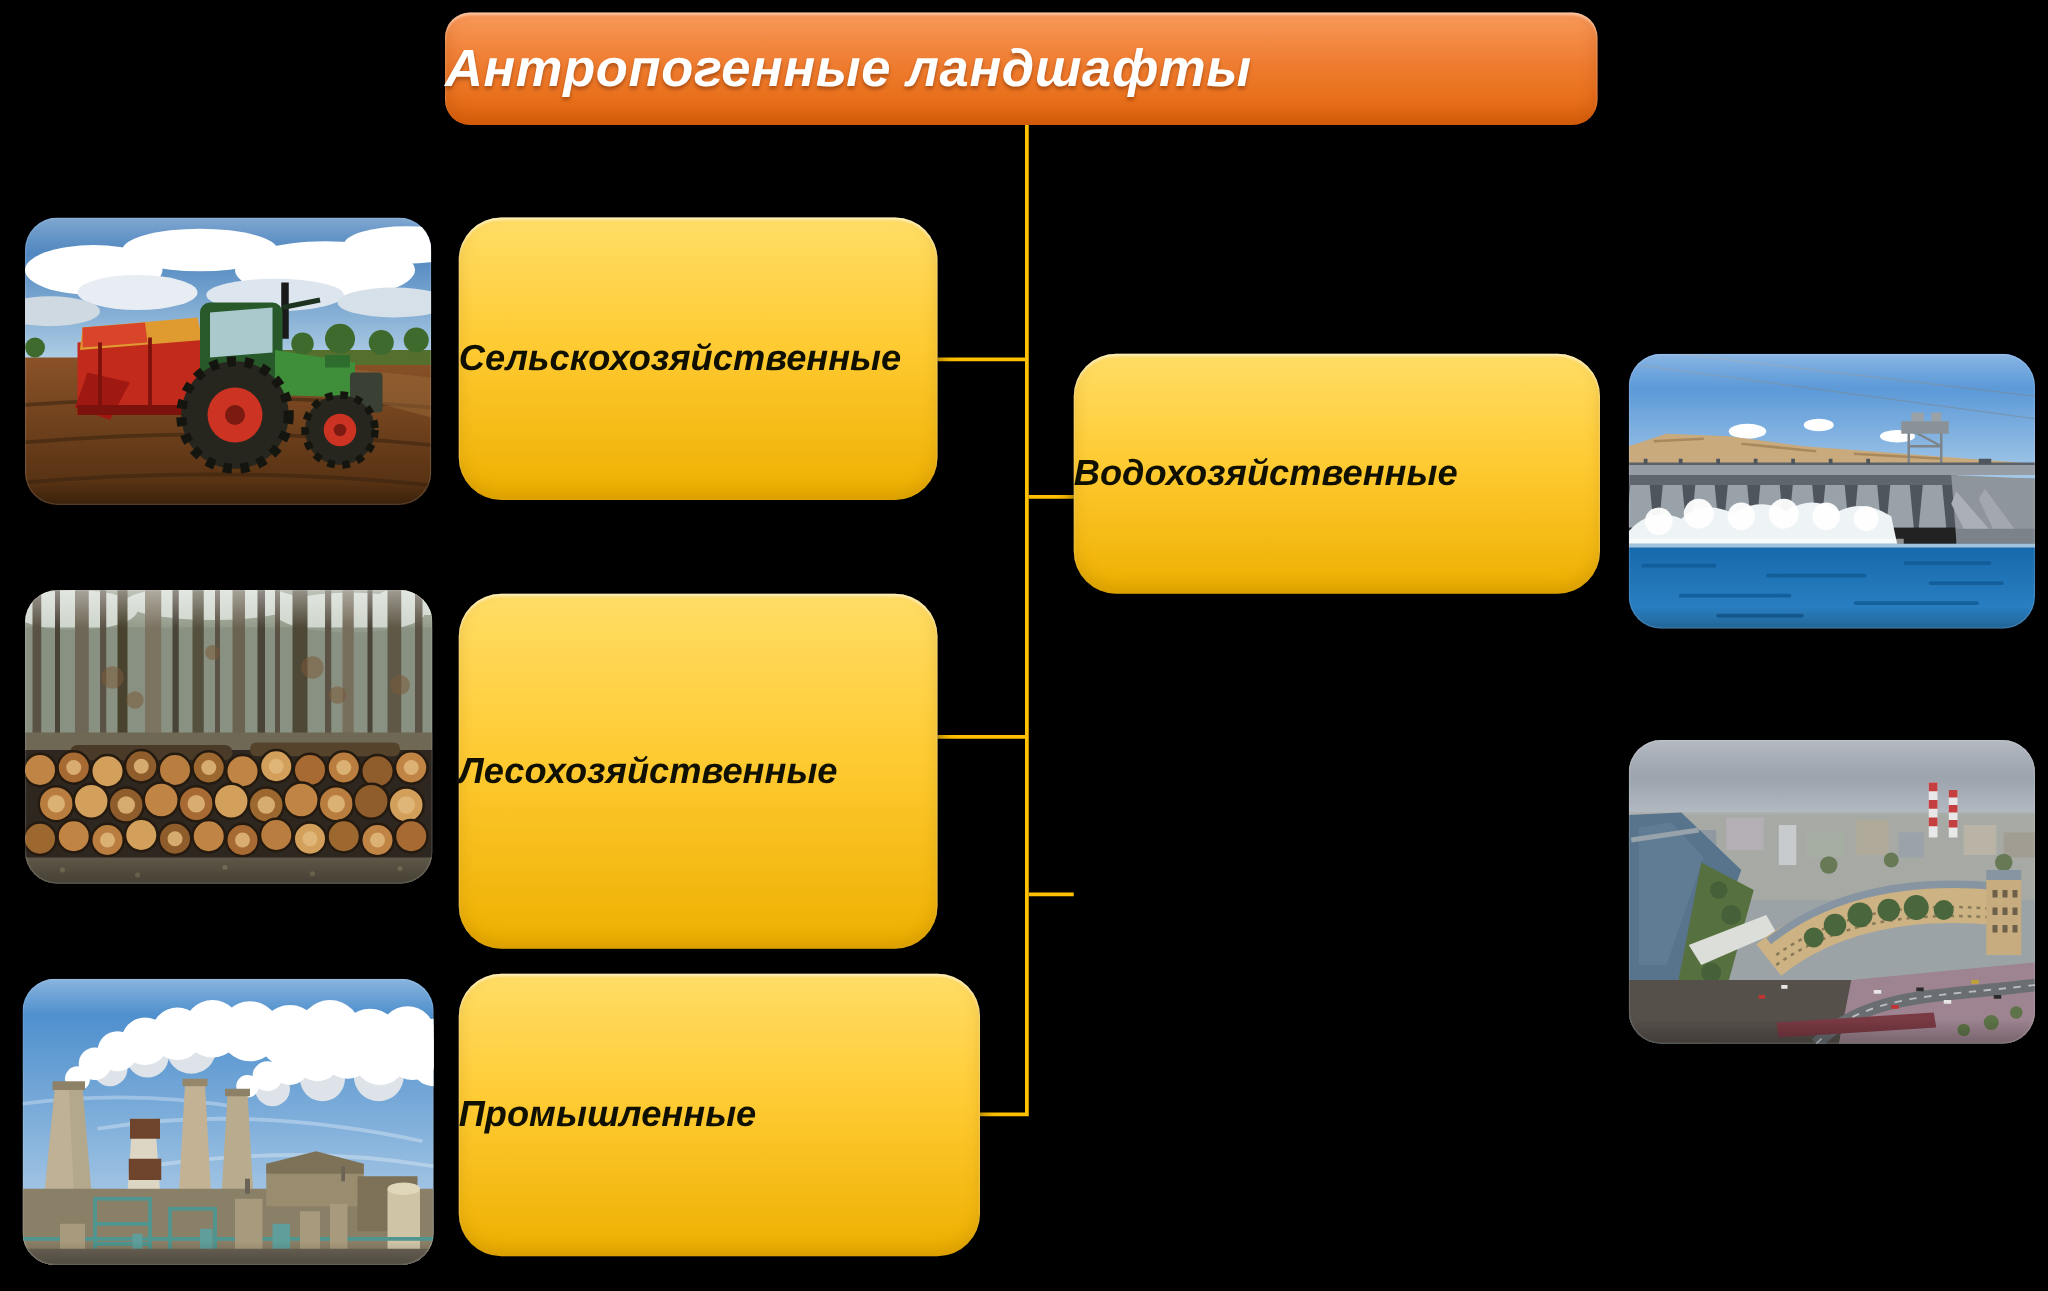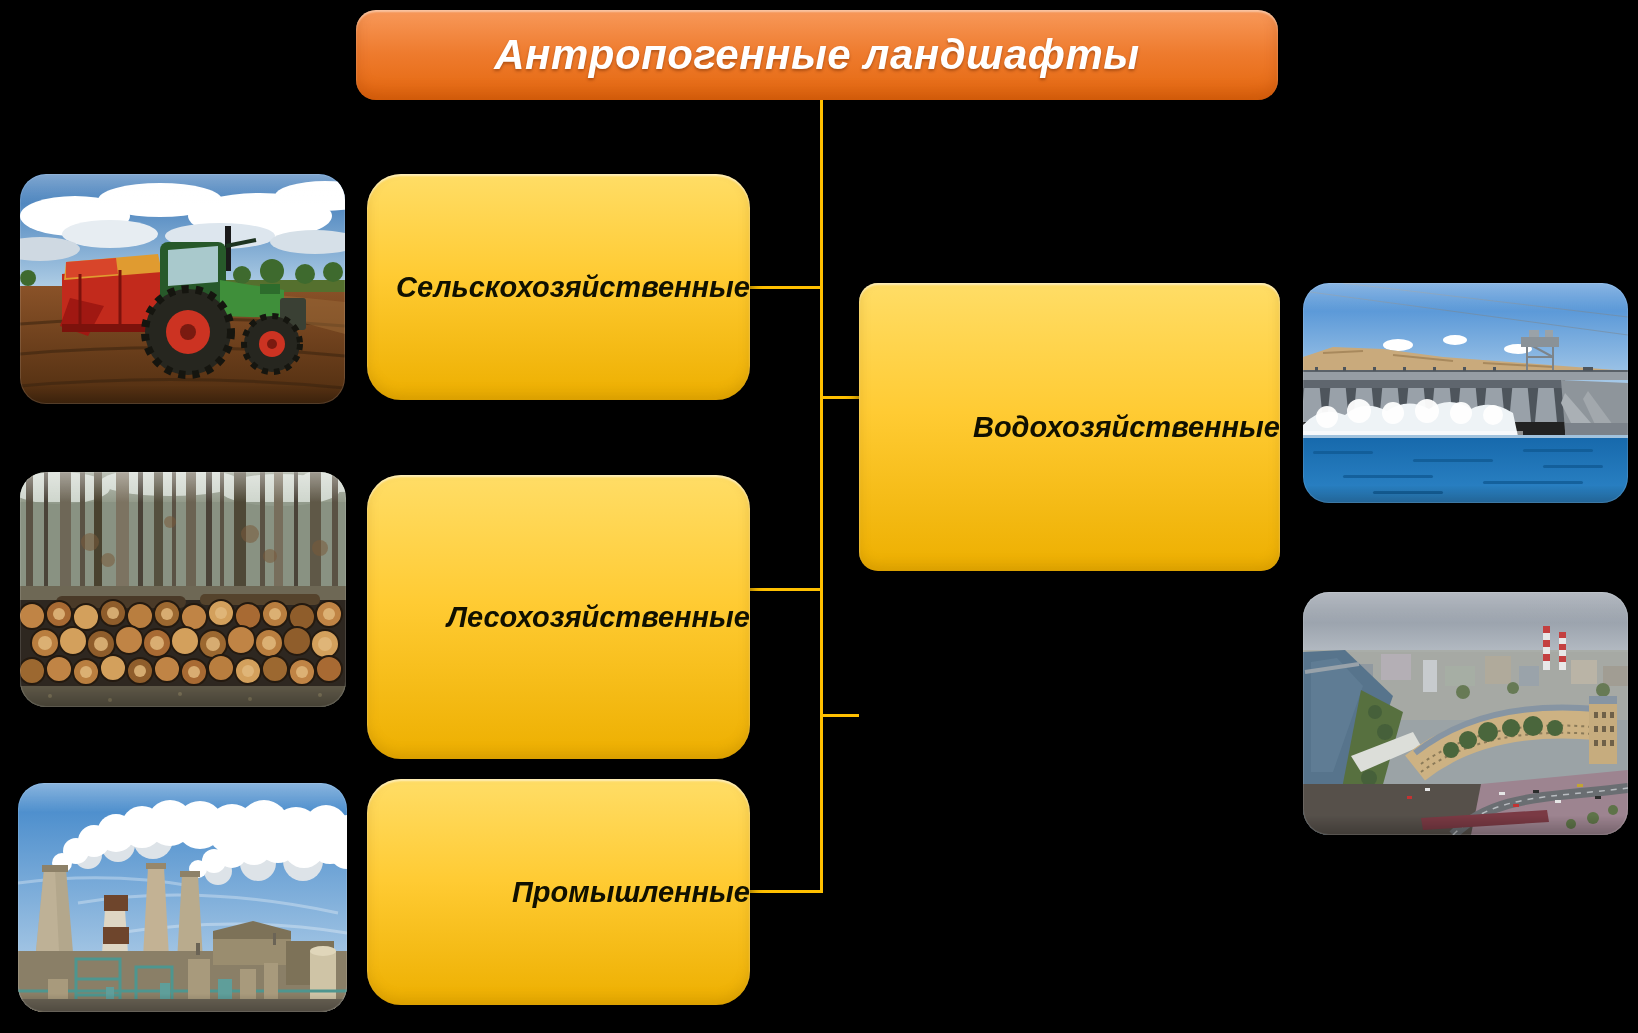--- a/index.html
+++ b/index.html
@@ -7,46 +7,46 @@
     position:relative; width:1638px; height:1033px; overflow:hidden;
     background:var(--canvas-bg,#000);
     font-family:"Liberation Sans", sans-serif;
   }
   
   .title-box {
     position:absolute; left:356px; top:10px; width:922px; height:90px;
     border-radius:20px;
     background:linear-gradient(180deg, var(--title-top,#F8995A) 0%, #EE7B2E 48%, var(--title-bottom,#E4670D) 100%);
     box-shadow: inset 0 2px 2px rgba(255,255,255,.45), inset 0 -8px 14px rgba(150,55,0,.28), 0 4px 10px rgba(0,0,0,.6);
-    display:flex; align-items:center; justify-content:center;
+    display:flex; align-items:center; 
   }
   .title-box span {
     color:var(--title-text,#fff); font-size:42px; font-weight:bold; font-style:italic;
     letter-spacing:.5px; text-shadow:0 2px 3px rgba(100,35,0,.45);
   }
   
   .connector { position:absolute; background:var(--connector,#FFC000); }
   #trunk            { left:820px; top:100px; width:3px;  height:793px; }
   #stub-agricultural{ left:750px; top:286px; width:70px; height:3px; }
   #stub-forestry    { left:750px; top:588px; width:70px; height:3px; }
   #stub-industrial  { left:750px; top:890px; width:70px; height:3px; }
   #stub-water       { left:823px; top:396px; width:36px; height:3px; }
   #stub-urban       { left:823px; top:714px; width:36px; height:3px; }
   
   .node {
     position:absolute; border-radius:34px;
     background:linear-gradient(180deg, var(--node-top,#FFDD66) 0%, #FFCB33 45%, var(--node-bottom,#EDAF00) 100%);
     box-shadow: inset 0 2px 2px rgba(255,255,255,.55), inset 0 -6px 12px rgba(140,95,0,.22), 0 6px 14px rgba(0,0,0,.55);
-    display:flex; align-items:center; justify-content:flex-end;
+    display:flex; align-items:center; justify-content:flex-start;
   }
   .node span { color:var(--node-text,#101000); font-size:29px; font-weight:bold; font-style:italic; white-space:nowrap; }
   #node-agricultural { left:367px; top:174px; width:383px; height:226px; }
   #node-forestry     { left:367px; top:475px; width:383px; height:284px; }
-  #node-industrial   { left:367px; top:779px; width:383px; height:226px; }
-  #node-water        { left:859px; top:283px; width:421px; height:288px;border-radius:19px; }
+  #node-industrial   { left:367px; top:779px; width:417px; height:226px; }
+  #node-water        { left:859px; top:283px; width:421px; height:192px; }
   #node-urban        { left:859px; top:600px; width:421px; height:228px; }
   
   .photo {
     position:absolute; margin:0; border-radius:26px; overflow:hidden;
     box-shadow: 0 6px 16px rgba(0,0,0,.6);
     background:#222;
   }
   .photo svg { display:block; width:100%; height:100%; }
   .photo::after {
     content:""; position:absolute; inset:0; border-radius:26px; pointer-events:none;

